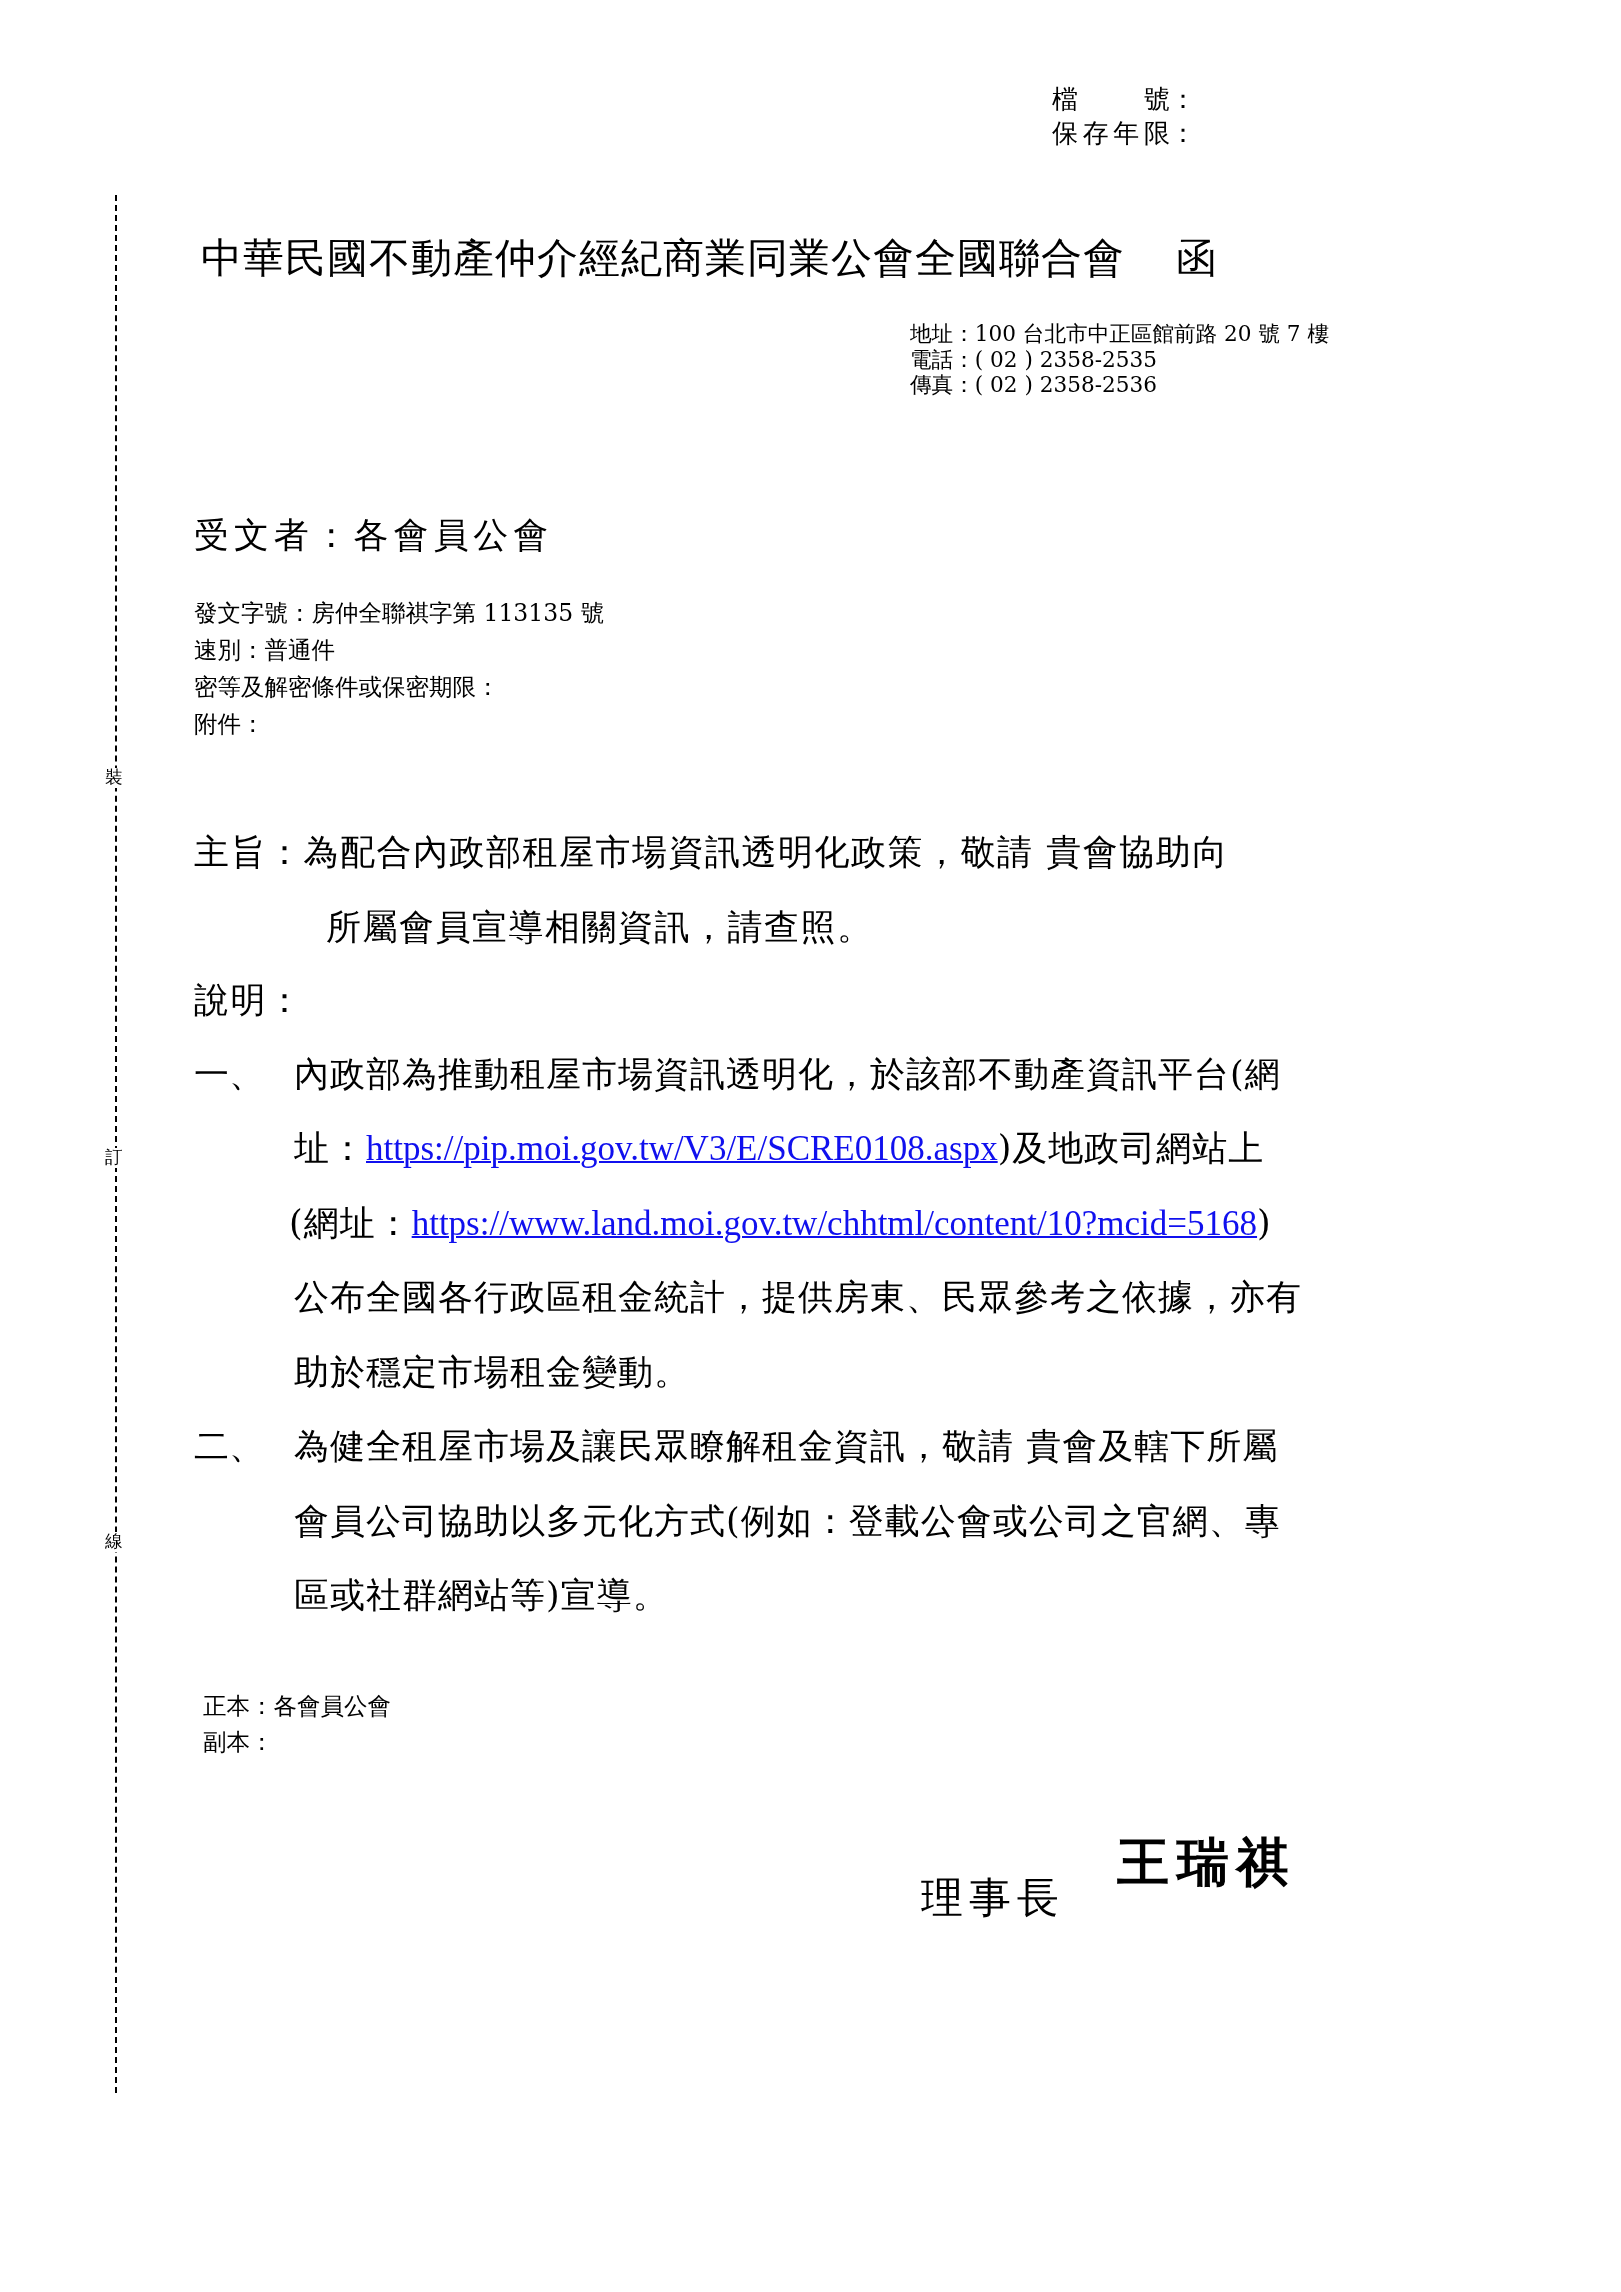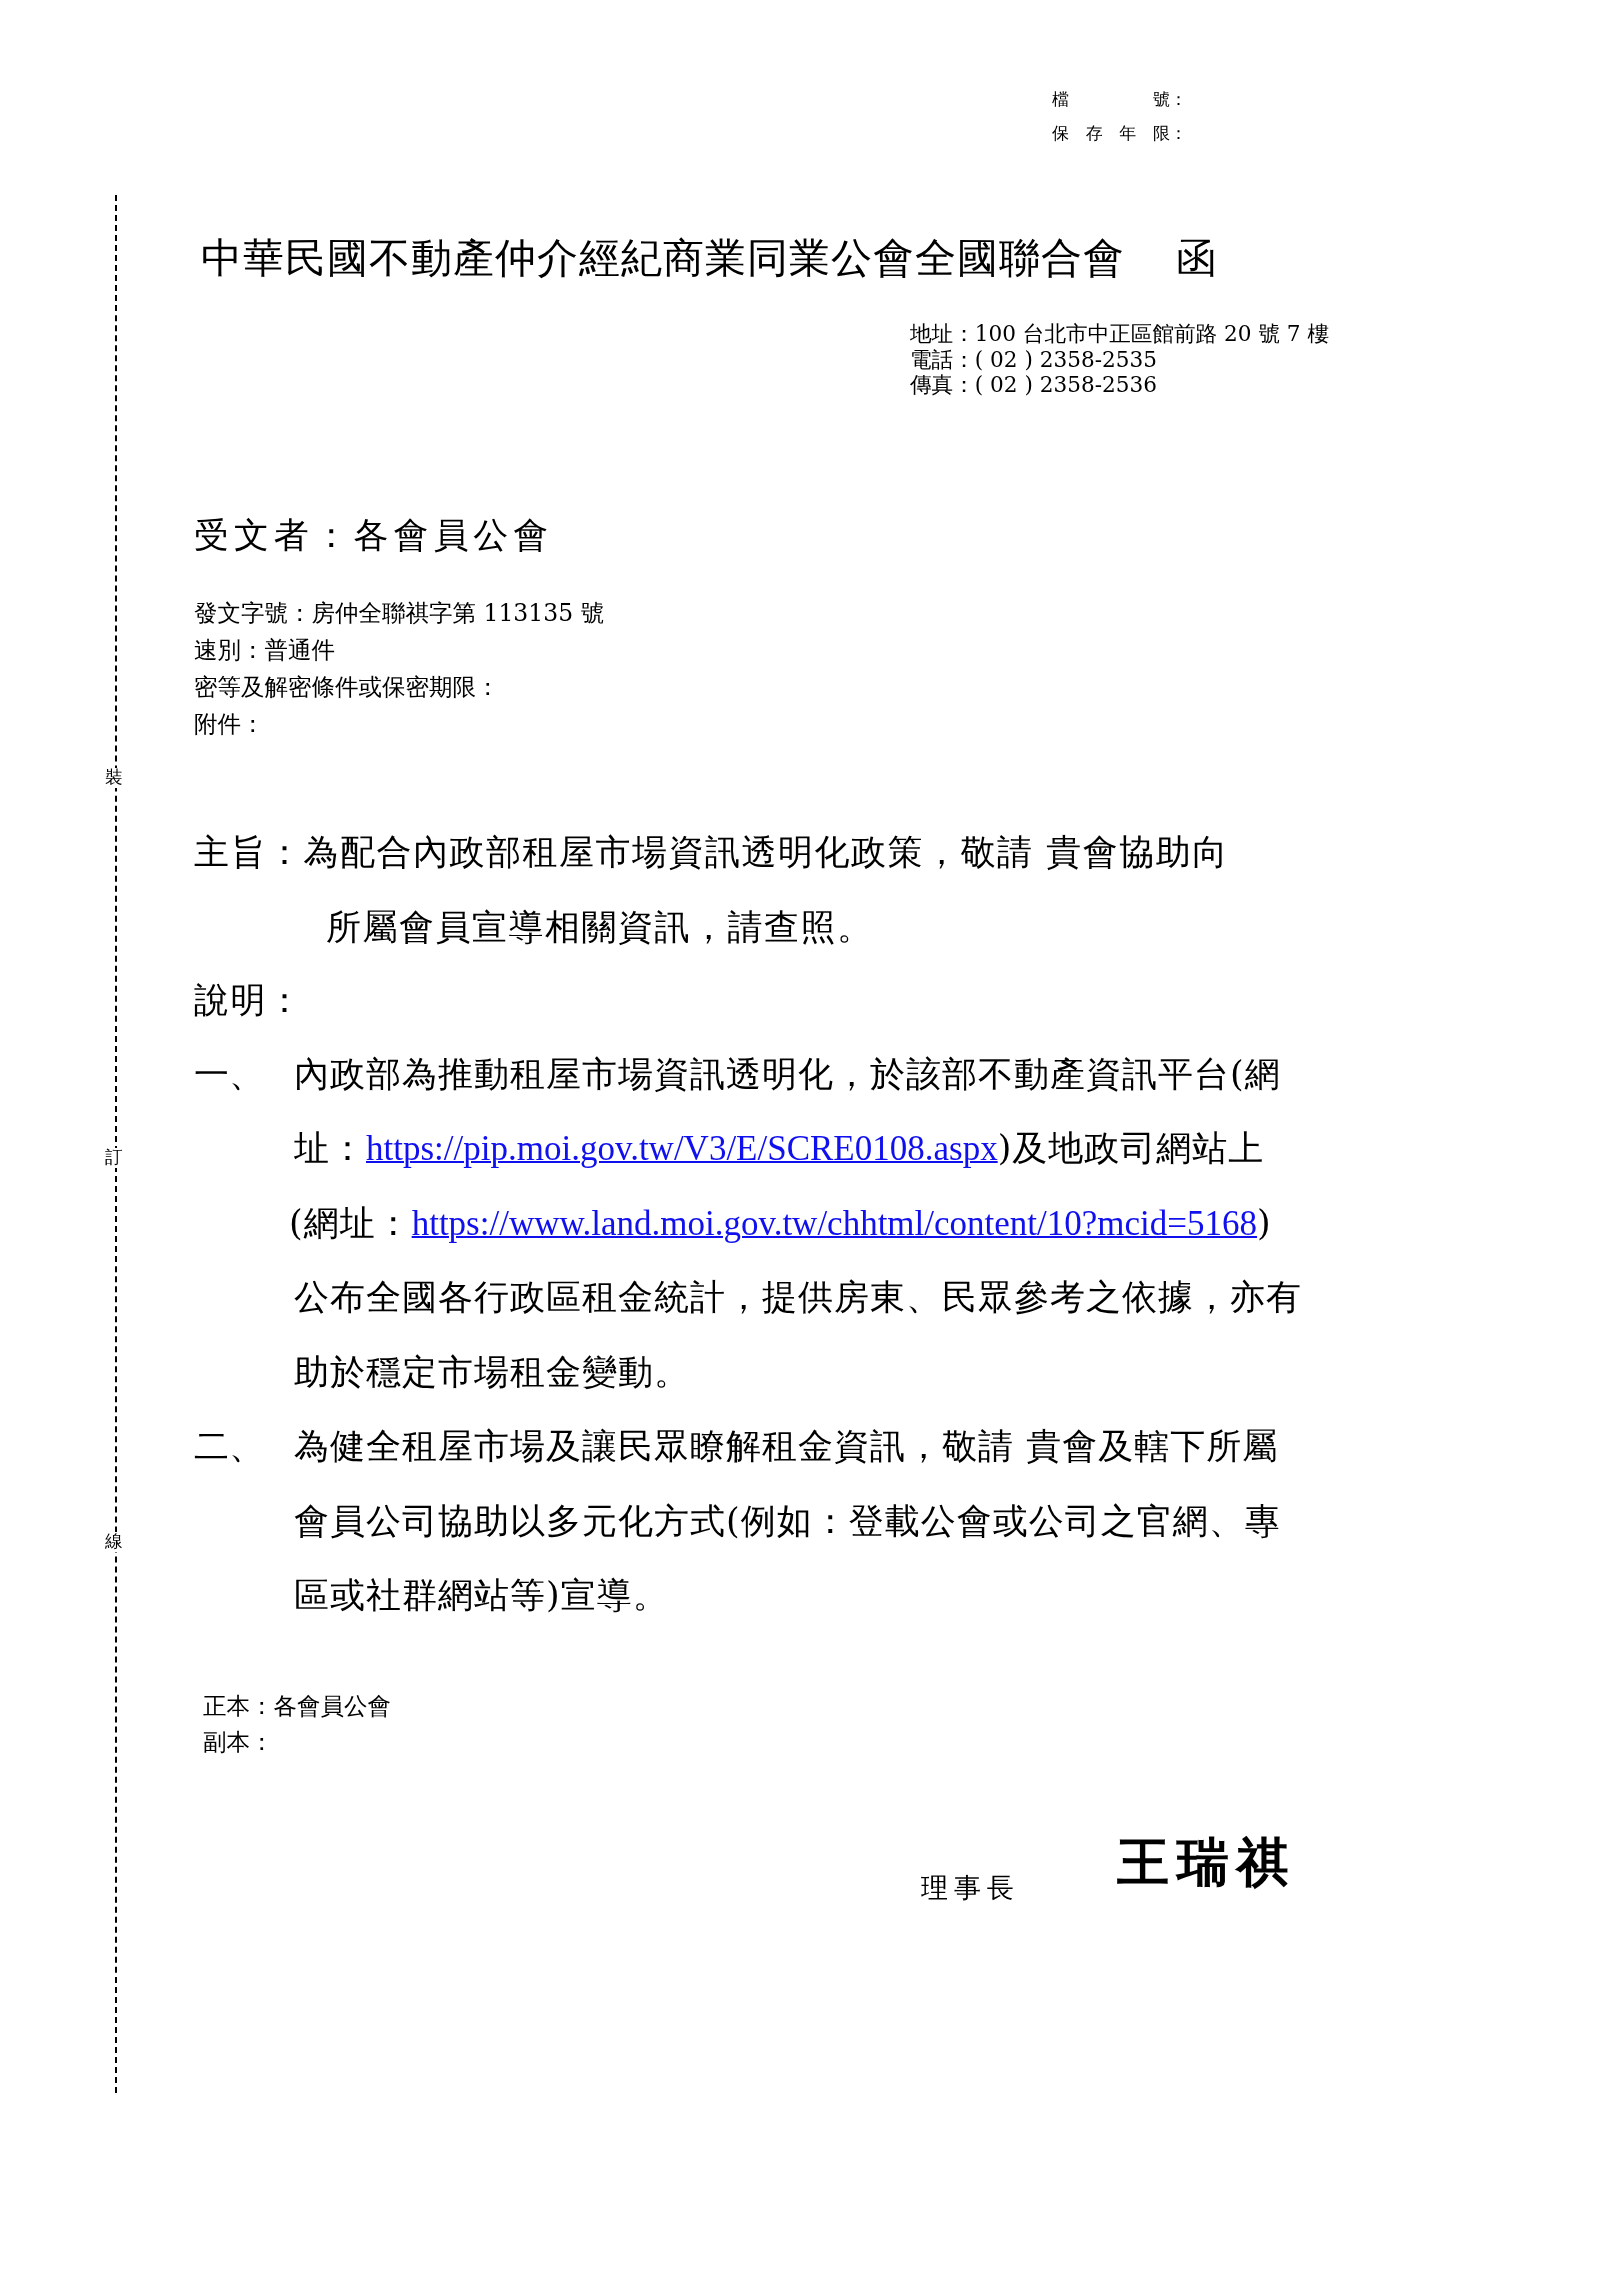--- a/index.html
+++ b/index.html
@@ -13,21 +13,21 @@
   .bind-line {
     position: absolute; left: 115px; top: 195px; height: 1898px; width: 0;
     border-left: 2.9px dashed #000;
   }
   .bind-char {
     position: absolute; left: 102px; font-size: 17.6px; background: #fff;
     line-height: 19.6px; width: 23.5px; text-align: center;
   }
 
   
-  .fileno { left: 1052px; top: 82px; font-size: 17px; line-height: 34px; }
+  .fileno { left: 1052px; top: 82px; font-size: 26px; line-height: 34px; }
   .fileno .row { display: flex; }
   .fileno .lbl { display: inline-block; width: 118px; text-align-last: justify; }
 
   
   .org-title { left: 201px; top: 231px; font-size: 41px; letter-spacing: 1px; }
   .org-title .kind { margin-left: 51px; }
 
   .address { left: 910px; top: 321px; font-size: 21.6px; line-height: 25.5px; }
 
   .recipient { left: 194px; top: 512px; font-size: 35px; letter-spacing: 4.9px; }
@@ -39,21 +39,21 @@
   .subject-2 { left: 326px; top: 904px; }
   .explain   { left: 194px; top: 977px; }
 
   .item-num { left: 194px; font-size: 35px; }
   .item-line { left: 294px; font-size: 35px; letter-spacing: 1px; }
 
   a.link { color: #1010ee; text-decoration: underline; text-decoration-thickness: 2px; font-family: "Liberation Serif", "DejaVu Serif", serif; letter-spacing: 0; margin-top: 24px; }
 
   .cc { left: 194px; top: 1688px; font-size: 23.5px; line-height: 36px; margin-left: 9px; }
 
-  .sign-title { left: 921px; top: 1870px; font-size: 27px; letter-spacing: 5.9px; }
+  .sign-title { left: 921px; top: 1870px; font-size: 42px; letter-spacing: 5.9px; }
   .sign-name { left: 1117px; top: 1828px; font-size: 52px; font-weight: bold; font-family: "DejaVu Sans", sans-serif; letter-spacing: 7.8px; }
 </style>
 </head>
 <body>
 
 <div class="bind-line"></div>
 <div class="bind-char" style="top:768px">裝</div>
 <div class="bind-char" style="top:1148px">訂</div>
 <div class="bind-char" style="top:1532px">線</div>
 

